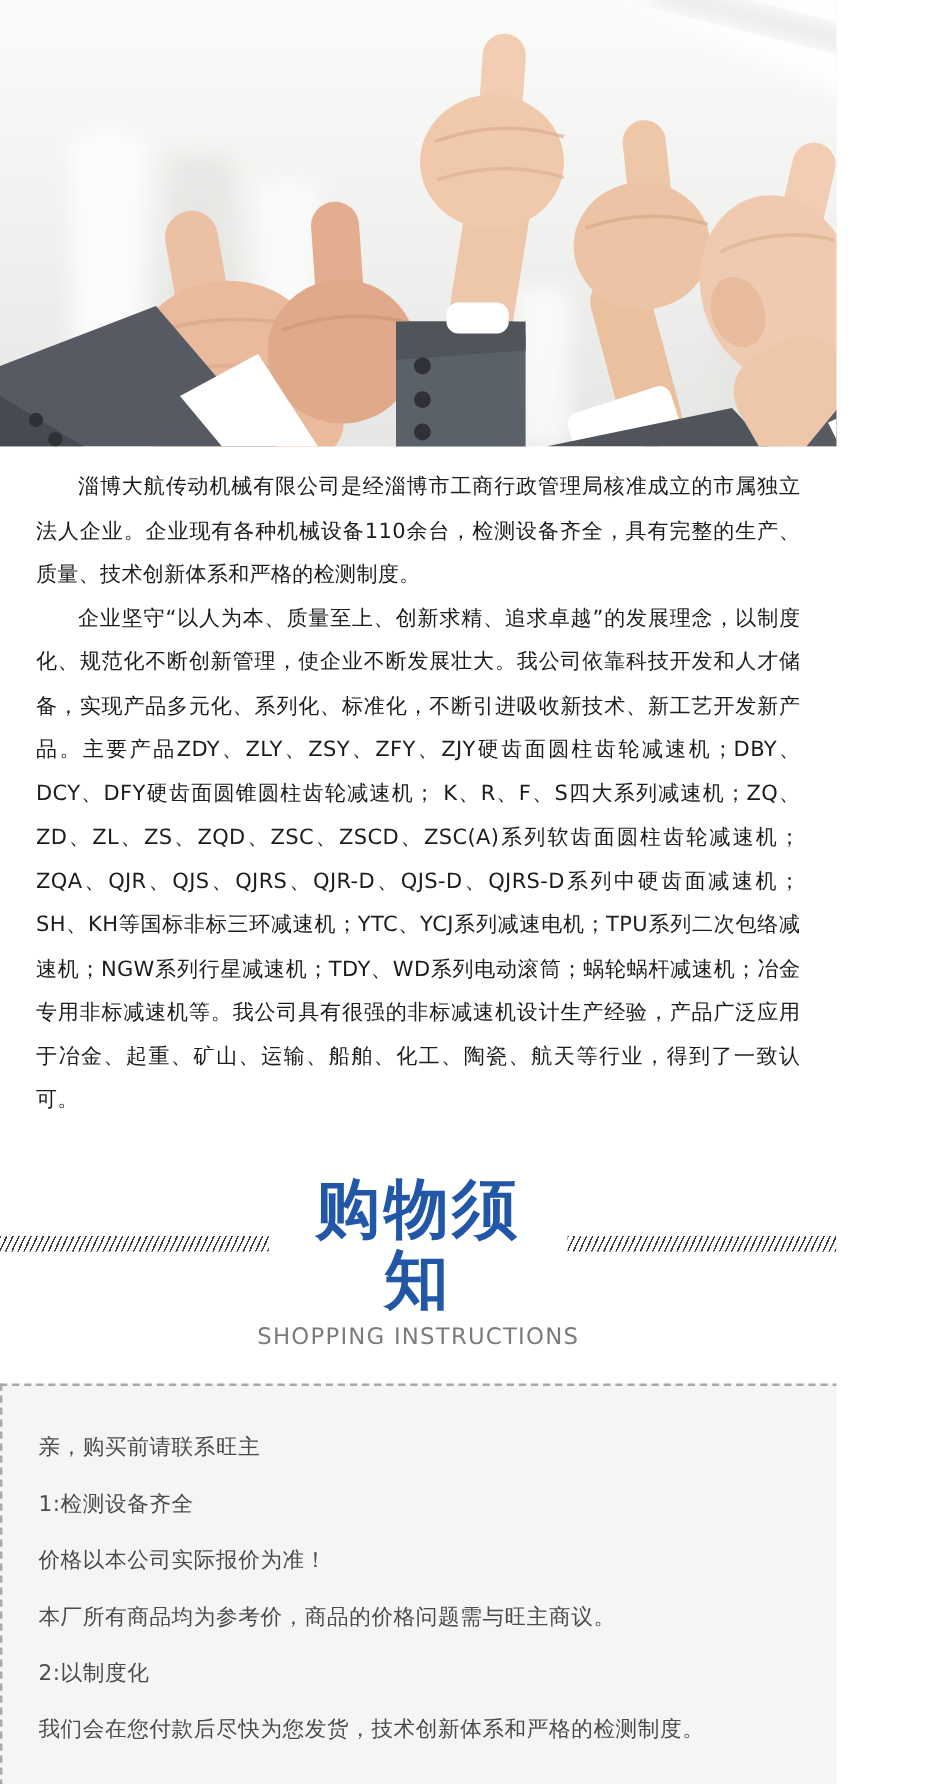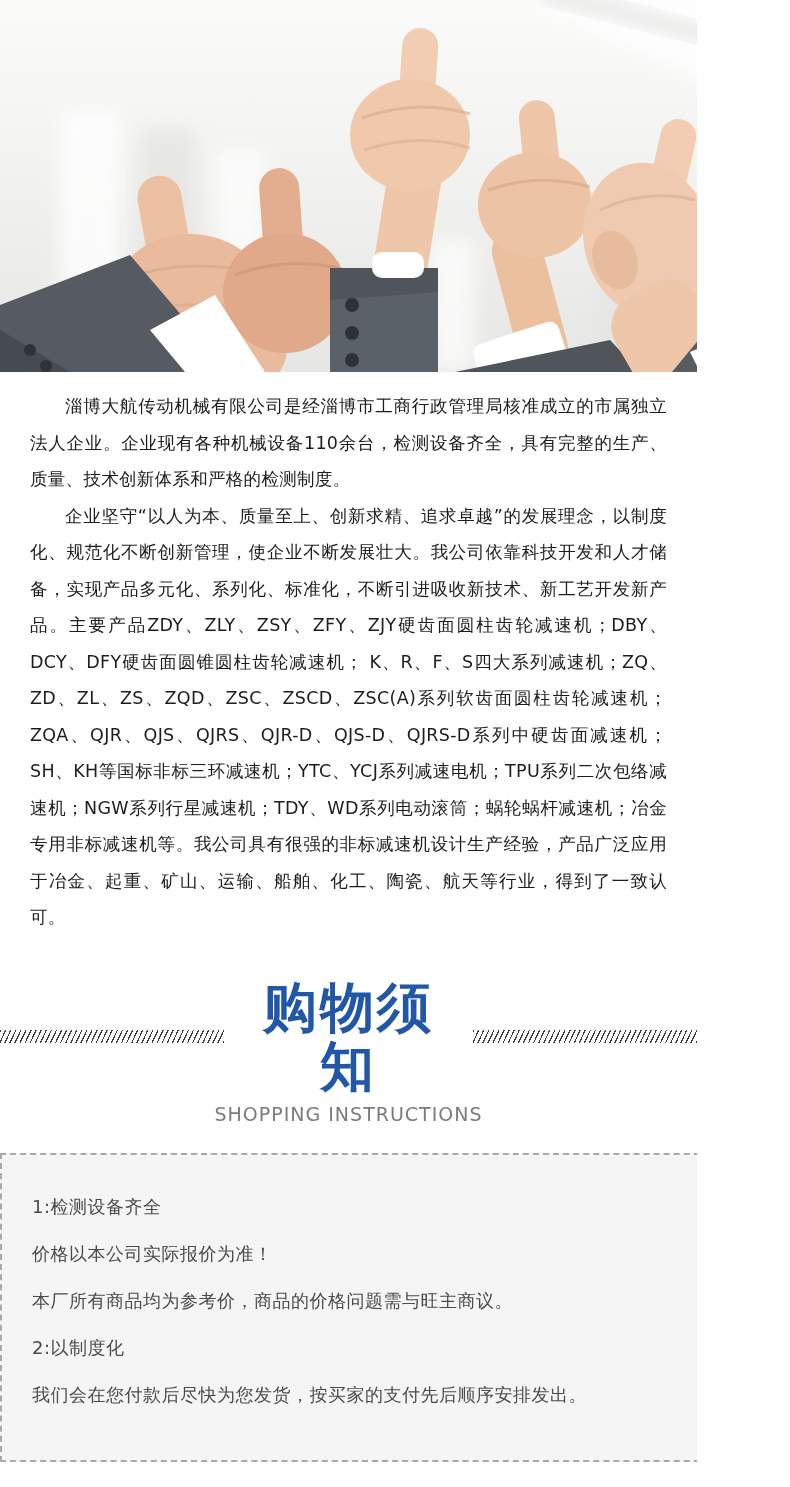--- a/index.html
+++ b/index.html
@@ -148,20 +148,21 @@
   <div class="section-header">
     <div class="header-row">
       <div class="hatch"></div>
       <div class="section-title">购物须知</div>
       <div class="hatch"></div>
     </div>
     <div class="section-subtitle">SHOPPING INSTRUCTIONS</div>
   </div>
 
   <div class="notice-box">
+    <p>亲，购买前请联系旺主</p>
     <p>1:检测设备齐全</p>
     <p>价格以本公司实际报价为准！</p>
     <p>本厂所有商品均为参考价，商品的价格问题需与旺主商议。</p>
     <p>2:以制度化</p>
-    <p>我们会在您付款后尽快为您发货，按买家的支付先后顺序安排发出。</p>
+    <p>我们会在您付款后尽快为您发货，技术创新体系和严格的检测制度。</p>
   </div>
 
 </div>
 
 </body></html>

